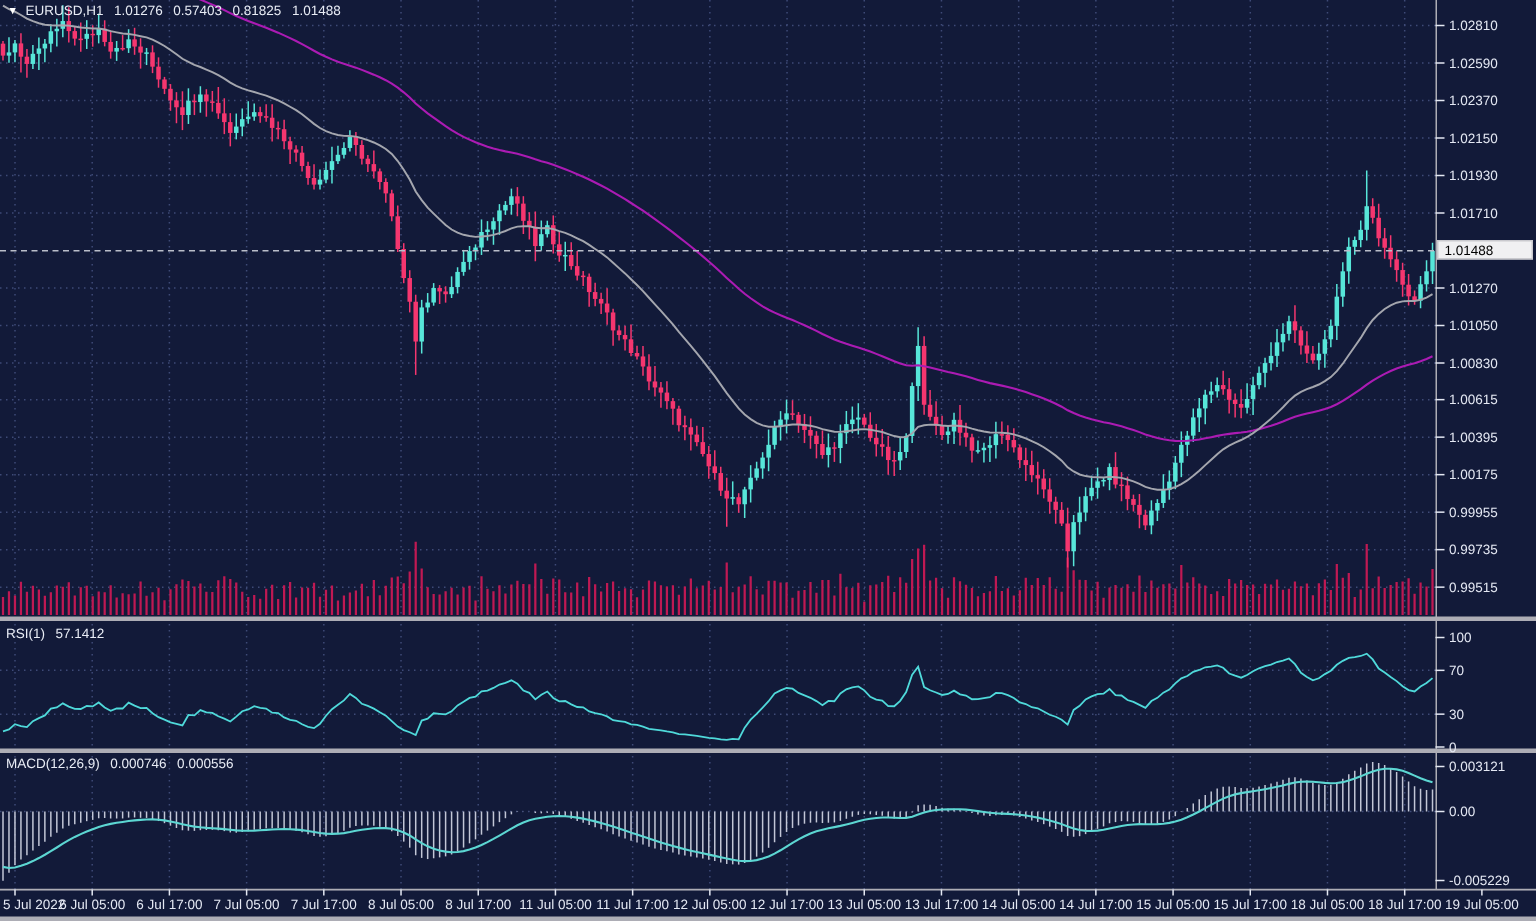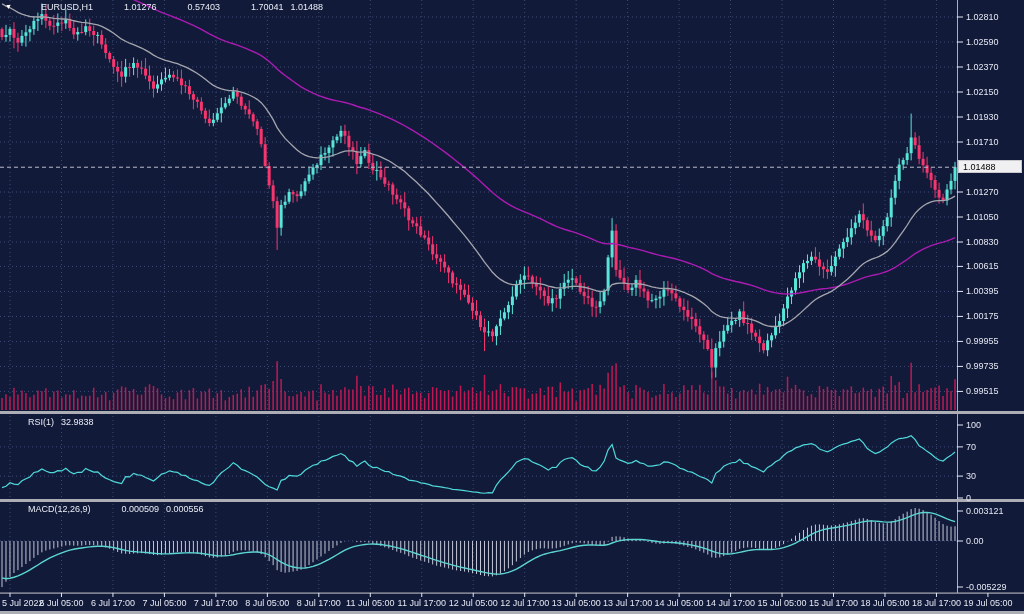--- a/index.html
+++ b/index.html
@@ -1,20 +1,20 @@
 <!DOCTYPE html>
 <html><head>
 <meta charset="utf-8">
 <style>
   html,body{margin:0;padding:0;background:#000;}
   .window{position:relative;width:1024px;height:614px;background:#121a39;overflow:hidden;
           font-family:"Liberation Sans",sans-serif;}
   svg{position:absolute;left:0;top:0;}
   .overlay{position:absolute;color:#e8ecf5;font-size:9px;line-height:11px;white-space:nowrap;z-index:5;}
-  .overlay .sp{margin-right:7px;margin-left:24px;}
+  .overlay .sp{margin-right:7px;}
   .tri{display:inline-block;font-size:7px;margin-right:5px;color:#fff;transform:translateY(-1px);}
   .pricebox{position:absolute;left:958px;width:64px;height:13px;background:#f0f0f2;color:#000;
             font-size:9px;line-height:13px;padding-left:4px;z-index:6;border:1px solid #c9c9ce;box-sizing:border-box;}
 </style>
 </head>
 <body>
 
 <div class="window">
 
   <svg id="chart" width="1024" height="614" viewBox="0 0 1024 614">
@@ -1134,25 +1134,25 @@
         <line x1="884.99" y1="593" x2="884.99" y2="597" stroke="#e4e8f3" stroke-width="1"></line>
         <text x="884.99" y="606" text-anchor="middle" fill="#e4e8f3" font-size="9" font-family="&quot;Liberation Sans&quot;,sans-serif">18 Jul 05:00</text>
         <line x1="936.46" y1="593" x2="936.46" y2="597" stroke="#e4e8f3" stroke-width="1"></line>
         <text x="936.46" y="606" text-anchor="middle" fill="#e4e8f3" font-size="9" font-family="&quot;Liberation Sans&quot;,sans-serif">18 Jul 17:00</text>
         <line x1="987.93" y1="593" x2="987.93" y2="597" stroke="#e4e8f3" stroke-width="1"></line>
         <text x="987.93" y="606" text-anchor="middle" fill="#e4e8f3" font-size="9" font-family="&quot;Liberation Sans&quot;,sans-serif">19 Jul 05:00</text>
       </g>
     </svg>
 
   <div class="overlay" style="left:5px;top:2px;">
-    <span class="tri">▼</span><span class="sp">EURUSD,H1</span><span class="sp">1.01276</span><span class="sp">0.57403</span><span class="sp">1.70041</span><span>1.01488</span>
+    <span class="tri">▼</span><span class="sp">EURUSD,H1</span><span class="sp">1.01276</span><span class="sp">0.57403</span><span class="sp">0.81825</span><span>1.01488</span>
   </div>
 
   <div class="overlay" style="left:4px;top:417px;">
-    <span class="sp">RSI(1)</span><span>32.9838</span>
+    <span class="sp">RSI(1)</span><span>57.1412</span>
   </div>
 
   <div class="overlay" style="left:4px;top:504px;">
-    <span class="sp">MACD(12,26,9)</span><span class="sp">0.000509</span><span>0.000556</span>
+    <span class="sp">MACD(12,26,9)</span><span class="sp">0.000746</span><span>0.000556</span>
   </div>
 
   <div class="pricebox" id="pricebox" style="top: 160.227px;">1.01488</div>
 </div>
 
 </body></html>

